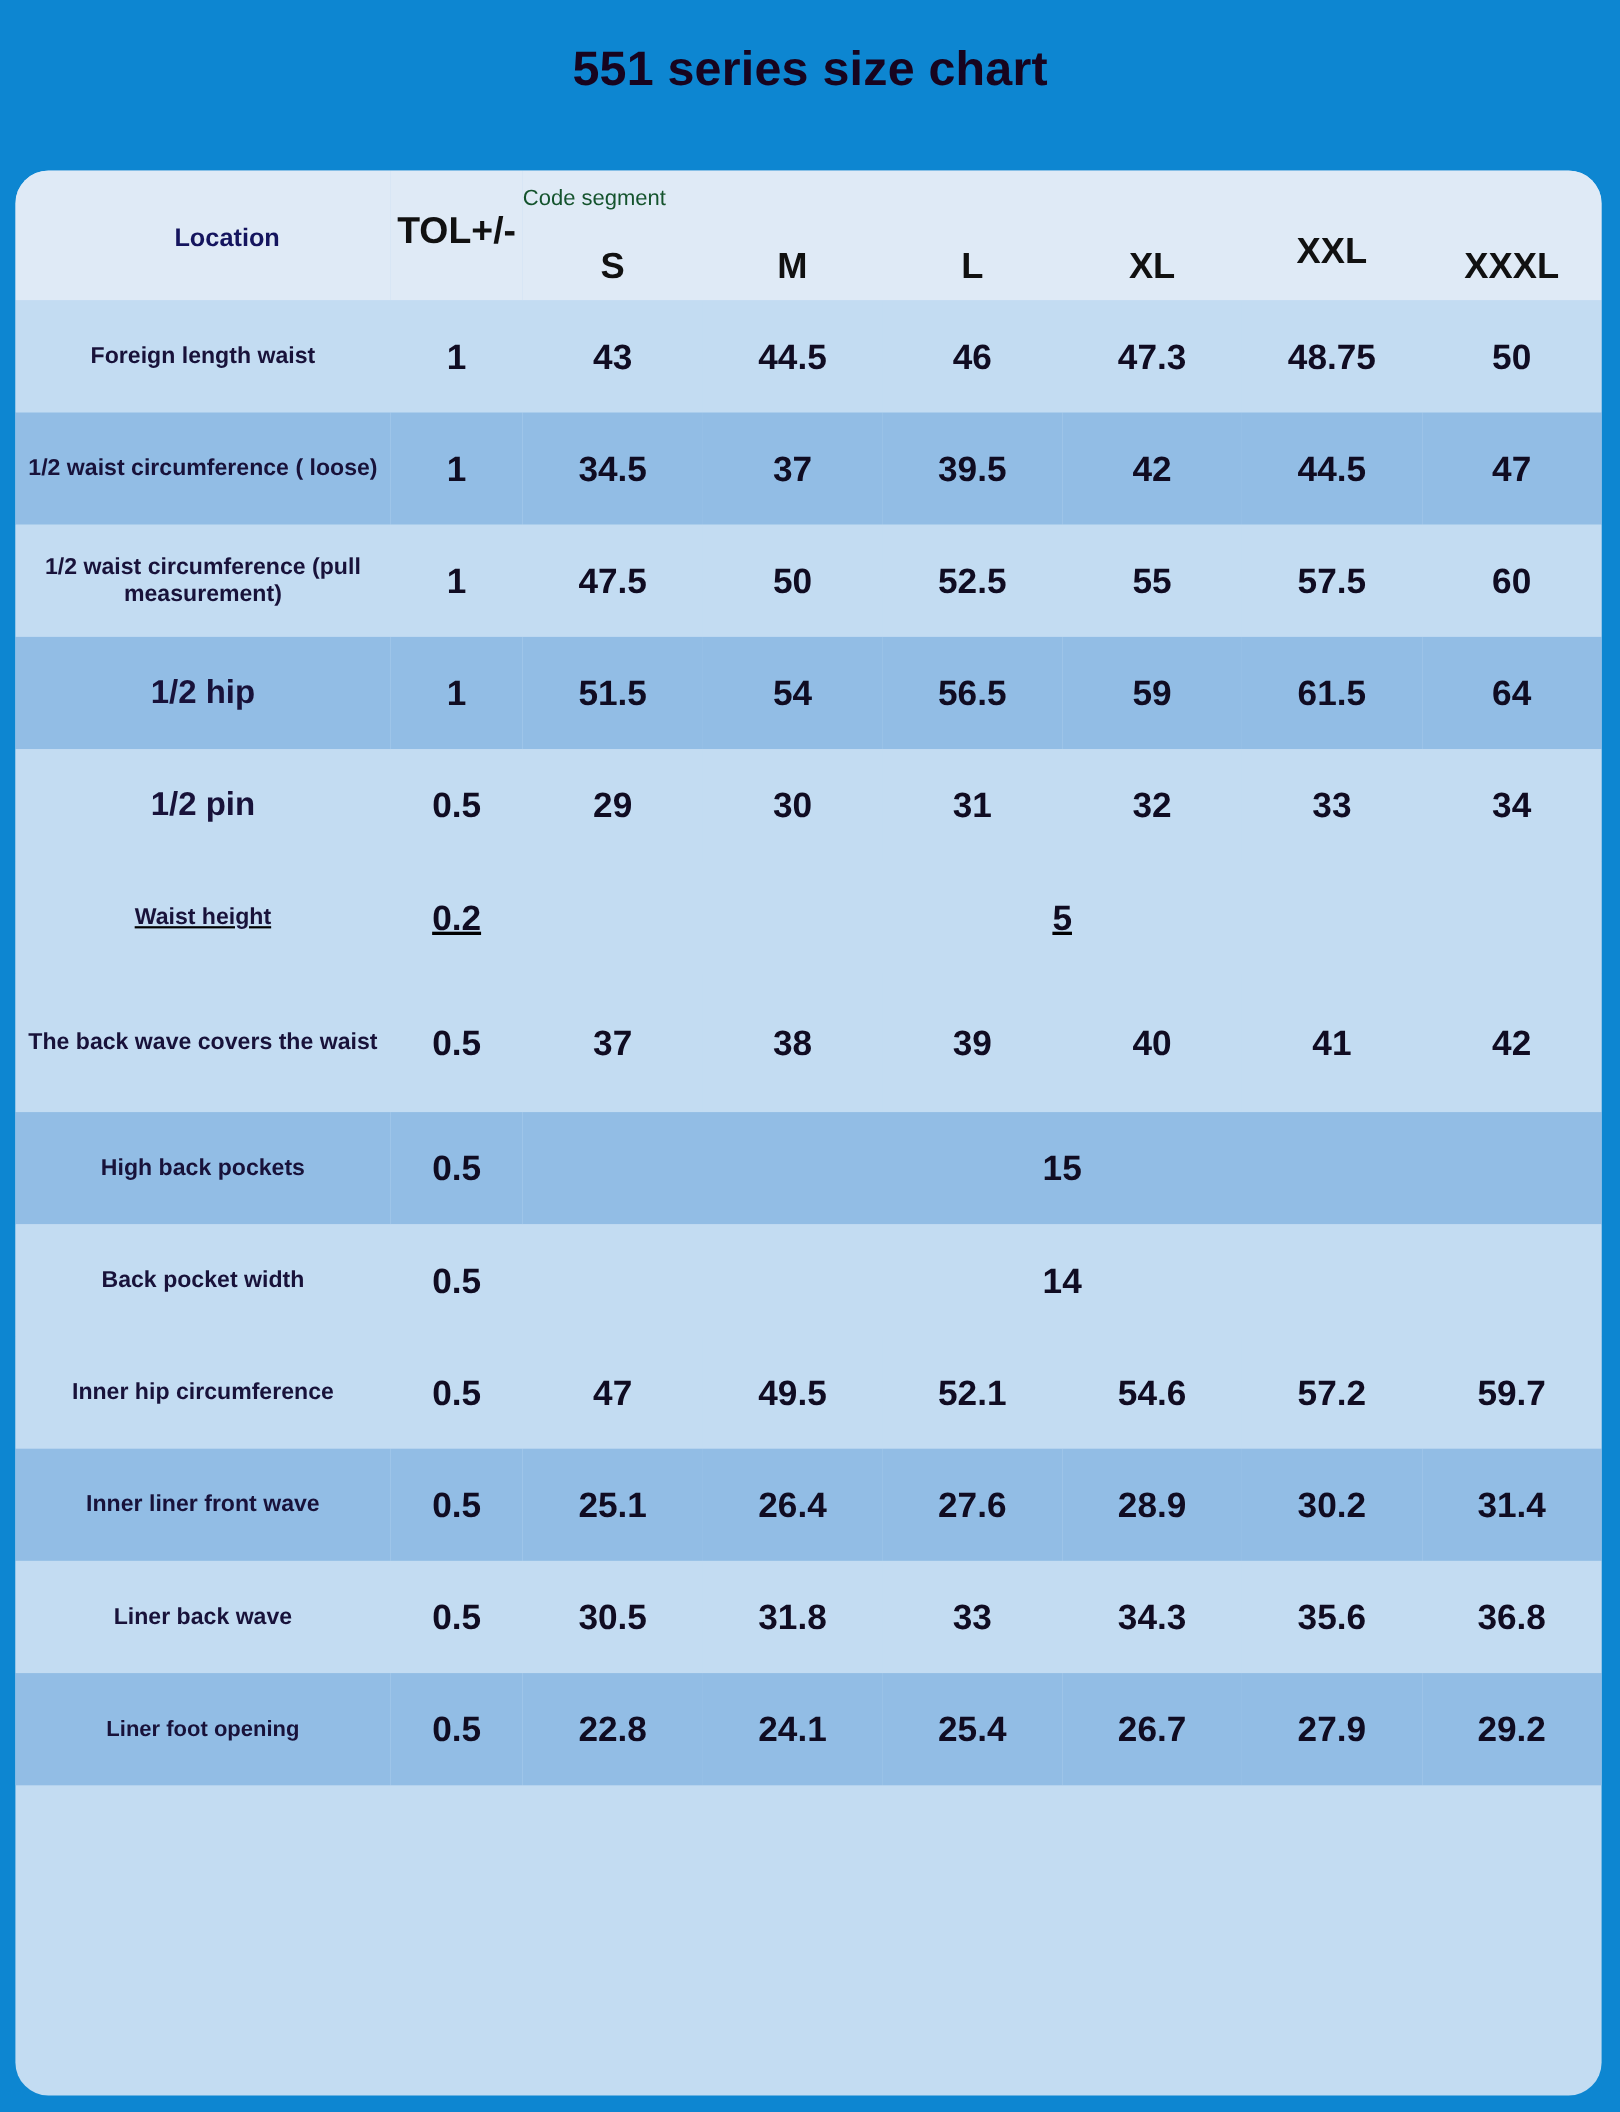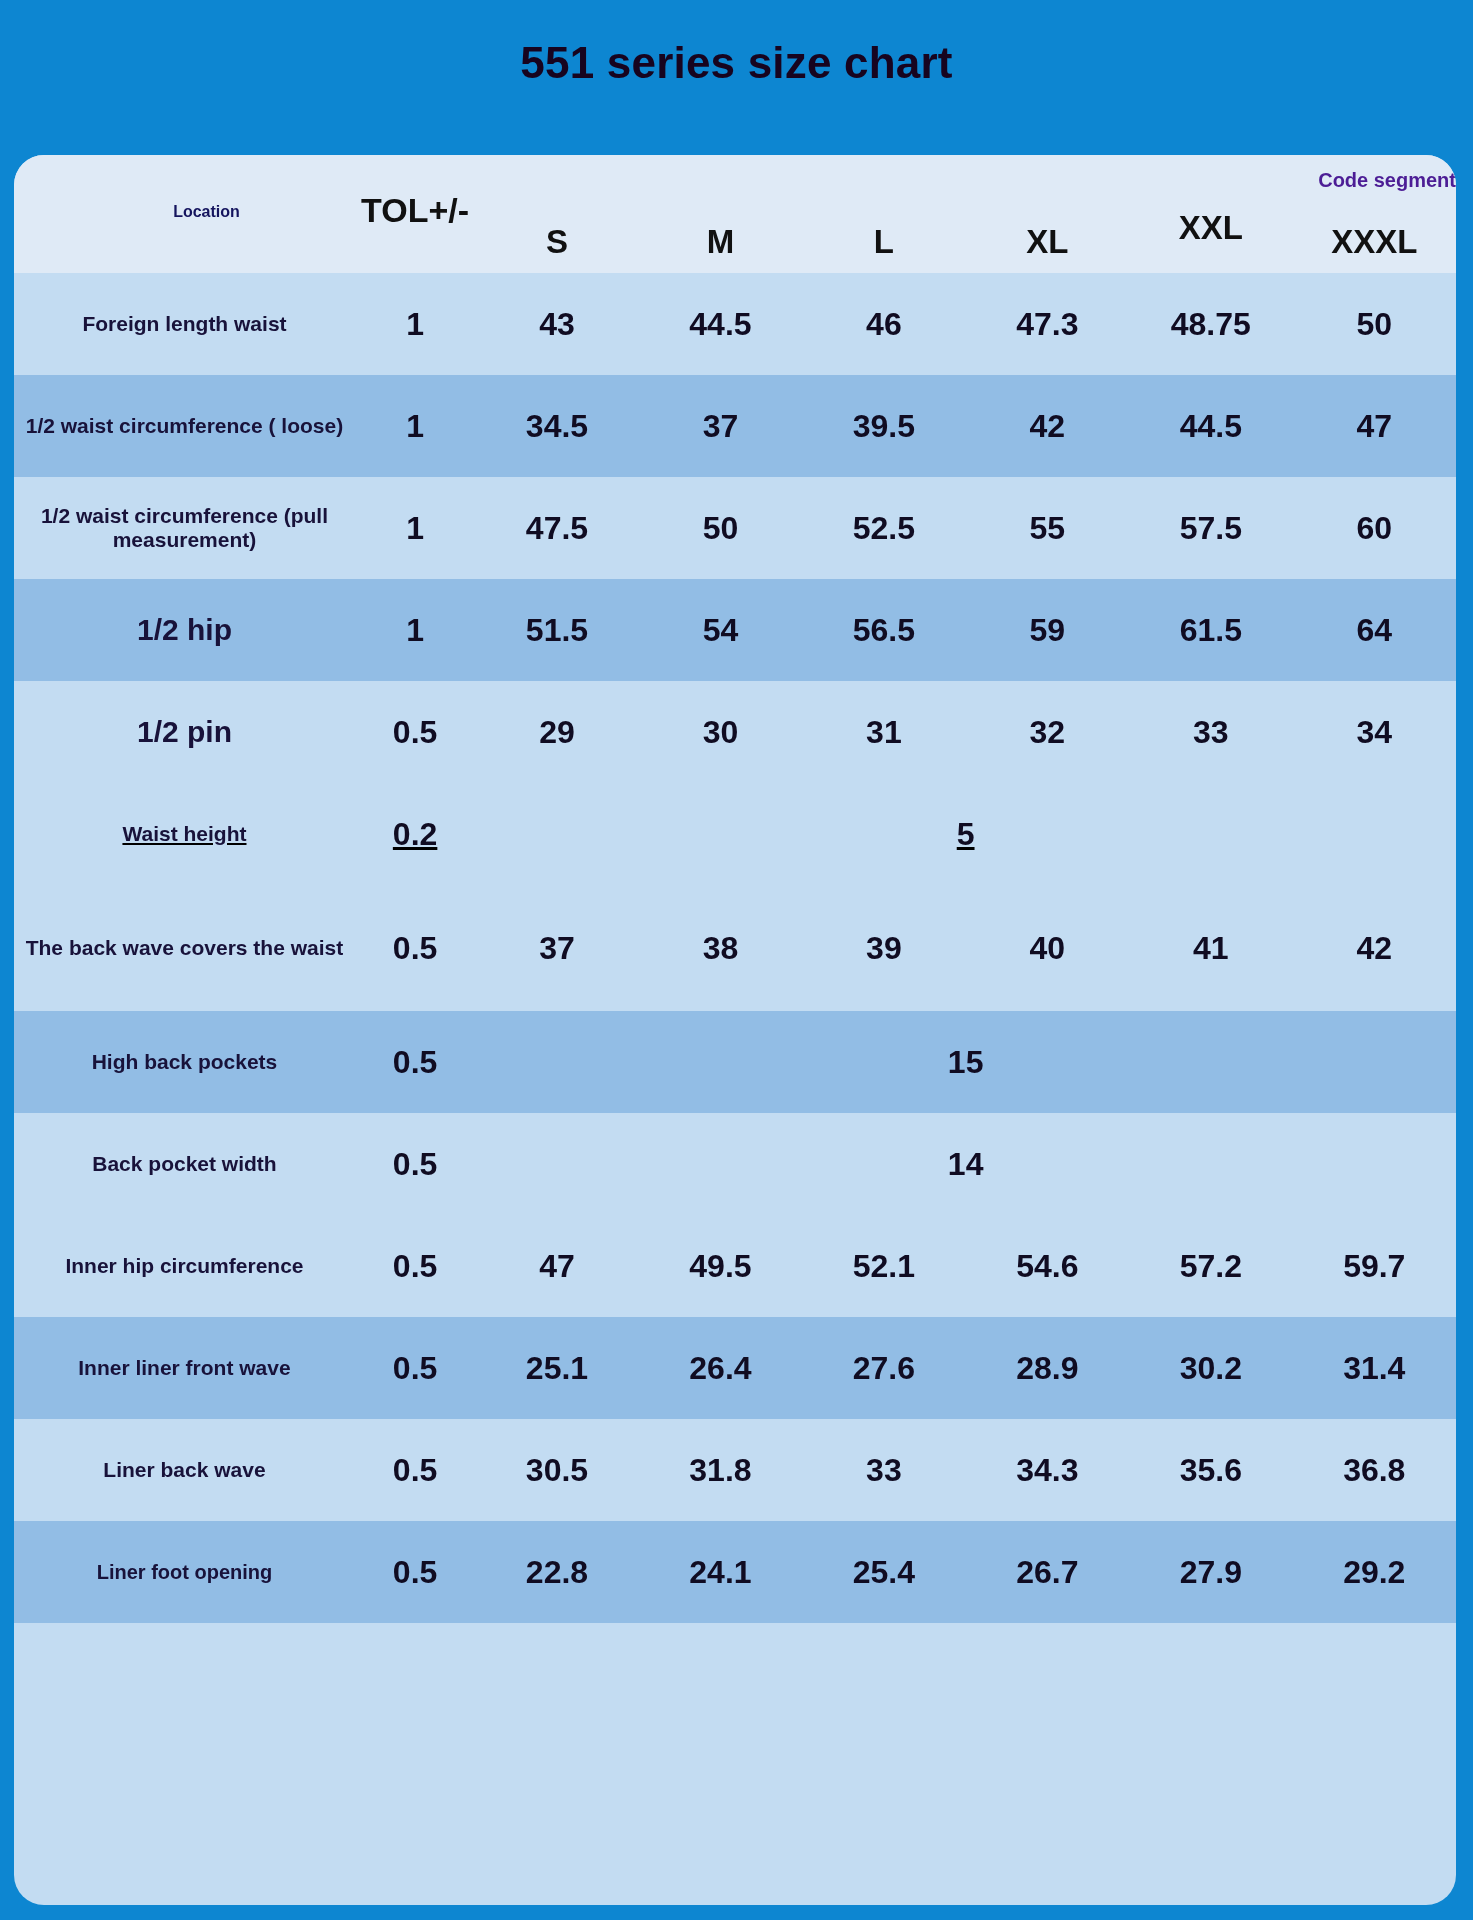--- a/index.html
+++ b/index.html
@@ -69,44 +69,44 @@
   .head-cell {
     height: 118px;
     position: relative;
   }
 
   .label-location {
     position: absolute;
     left: 0; right: 0;
     top: 48px;
     text-align: center;
-    font-size: 16px;
+    font-size: 23px;
     font-weight: bold;
     color: #15155e;
     padding-left: 44px;
   }
 
   .label-tol {
     position: absolute;
     left: 0; right: 0;
     top: 36px;
     text-align: center;
     font-size: 34px;
     font-weight: bold;
     color: #111111;
   }
 
   .label-code-seg {
     position: absolute;
     left: 0; right: 0;
     top: 14px;
-    text-align: right;
+    text-align: left;
     font-size: 20px;
-    font-weight: bold;
-    color: #4c1d95;
+    font-weight: normal;
+    color: #14532d;
   }
 
   .size-head {
     position: absolute;
     left: 0; right: 0;
     bottom: 12px;
     text-align: center;
     font-size: 33px;
     font-weight: bold;
     color: #111111;

